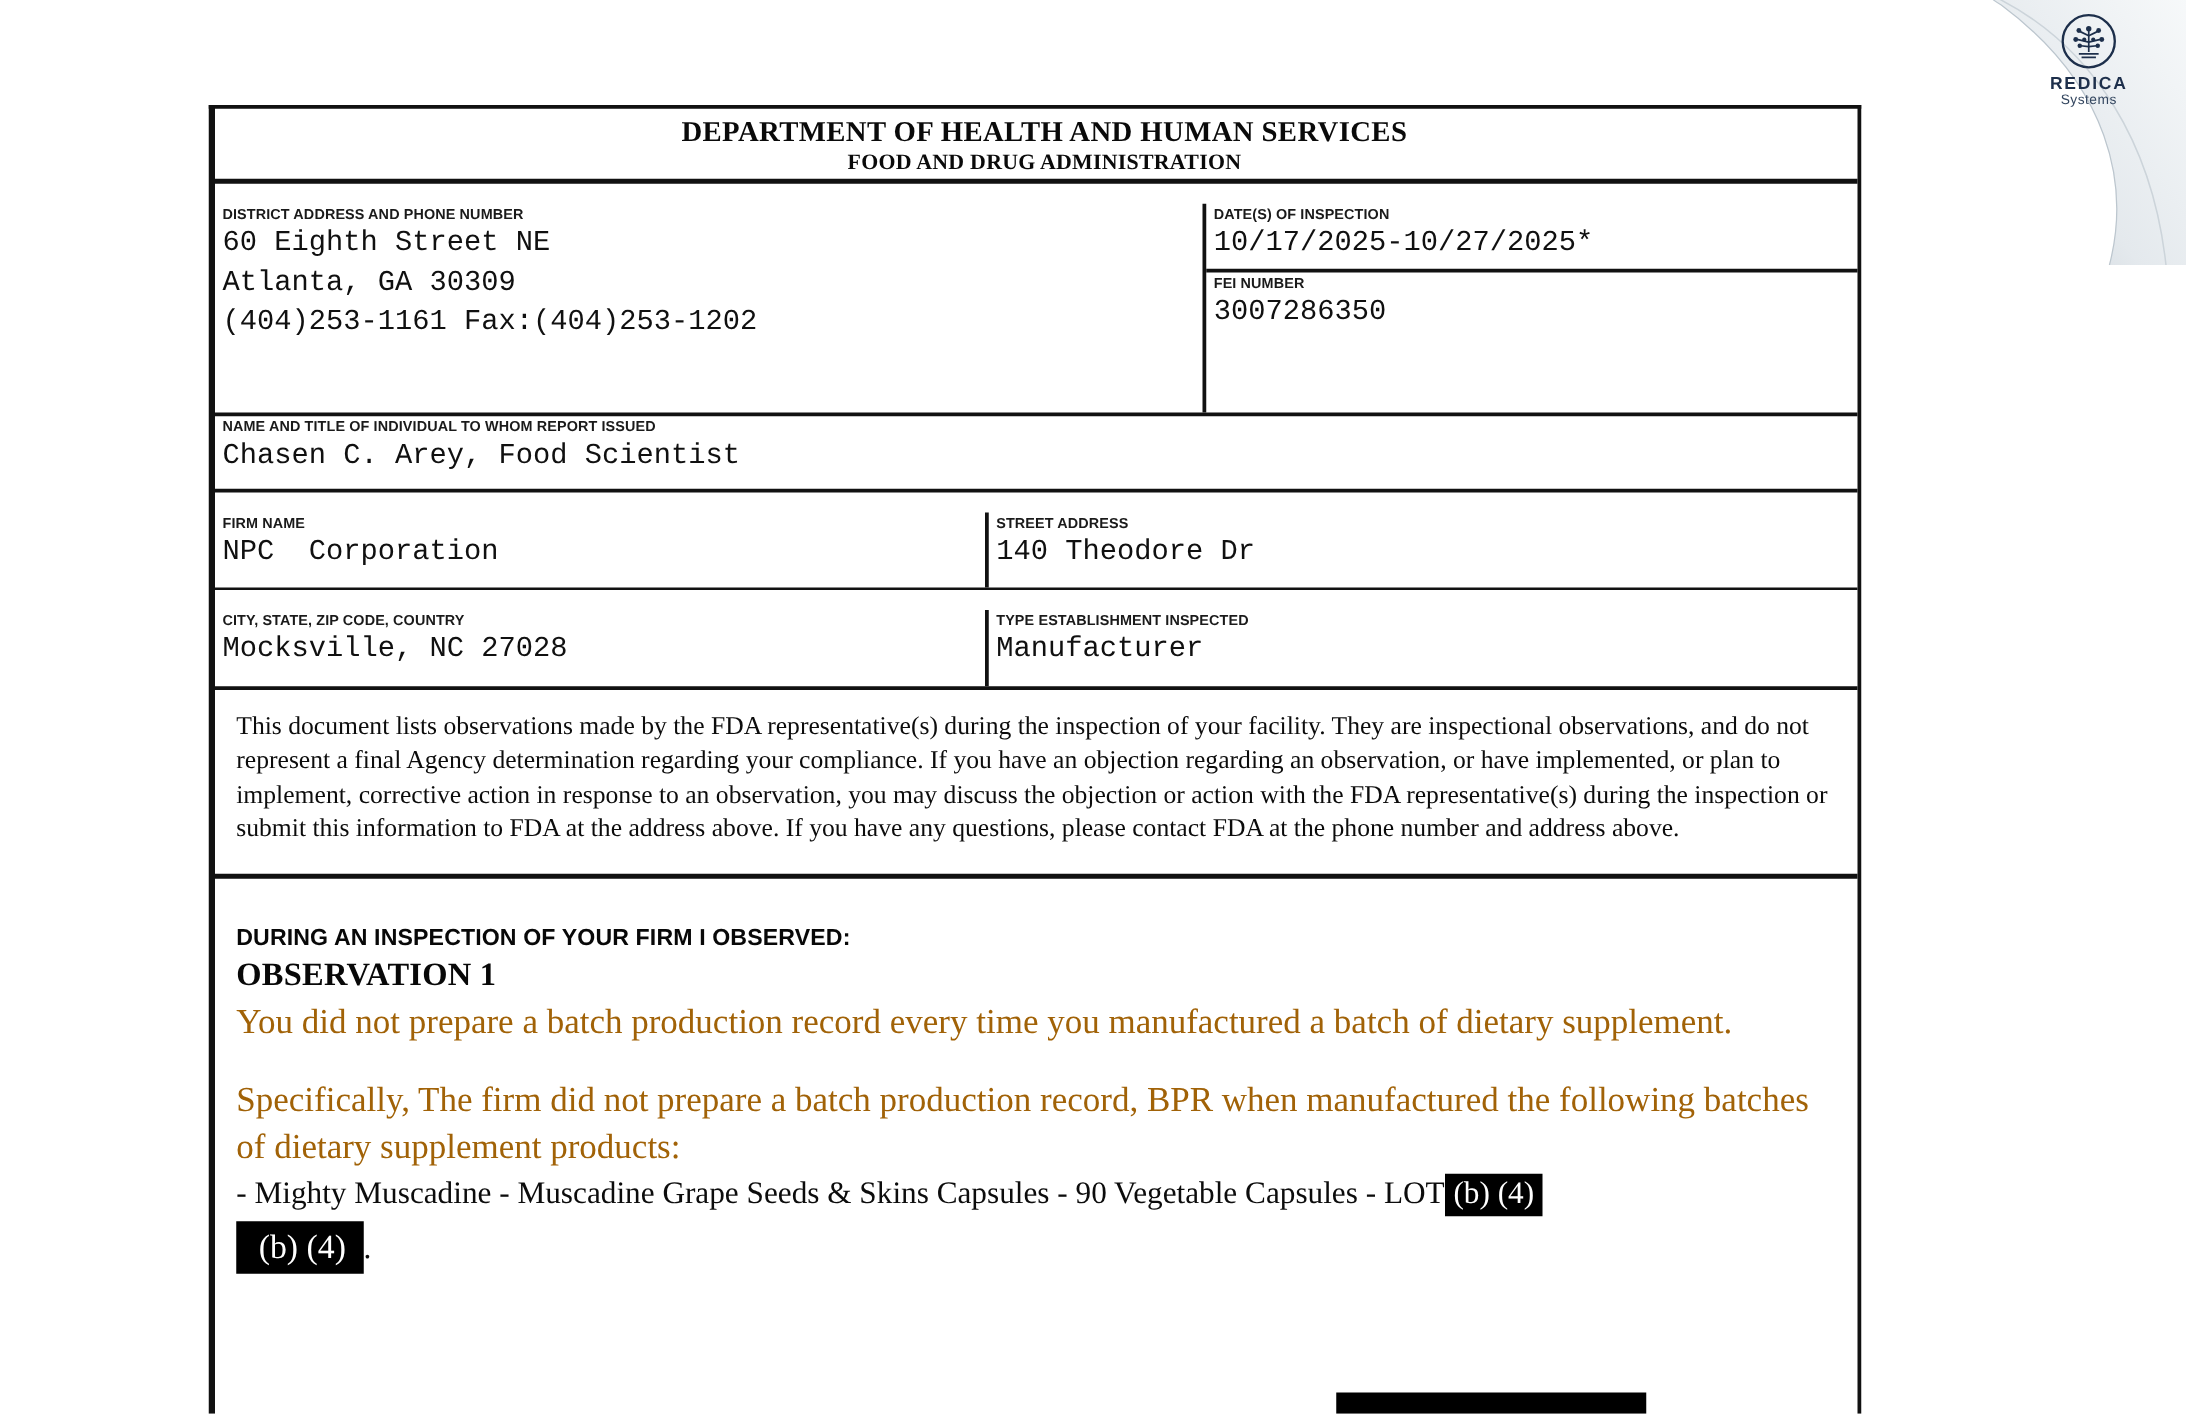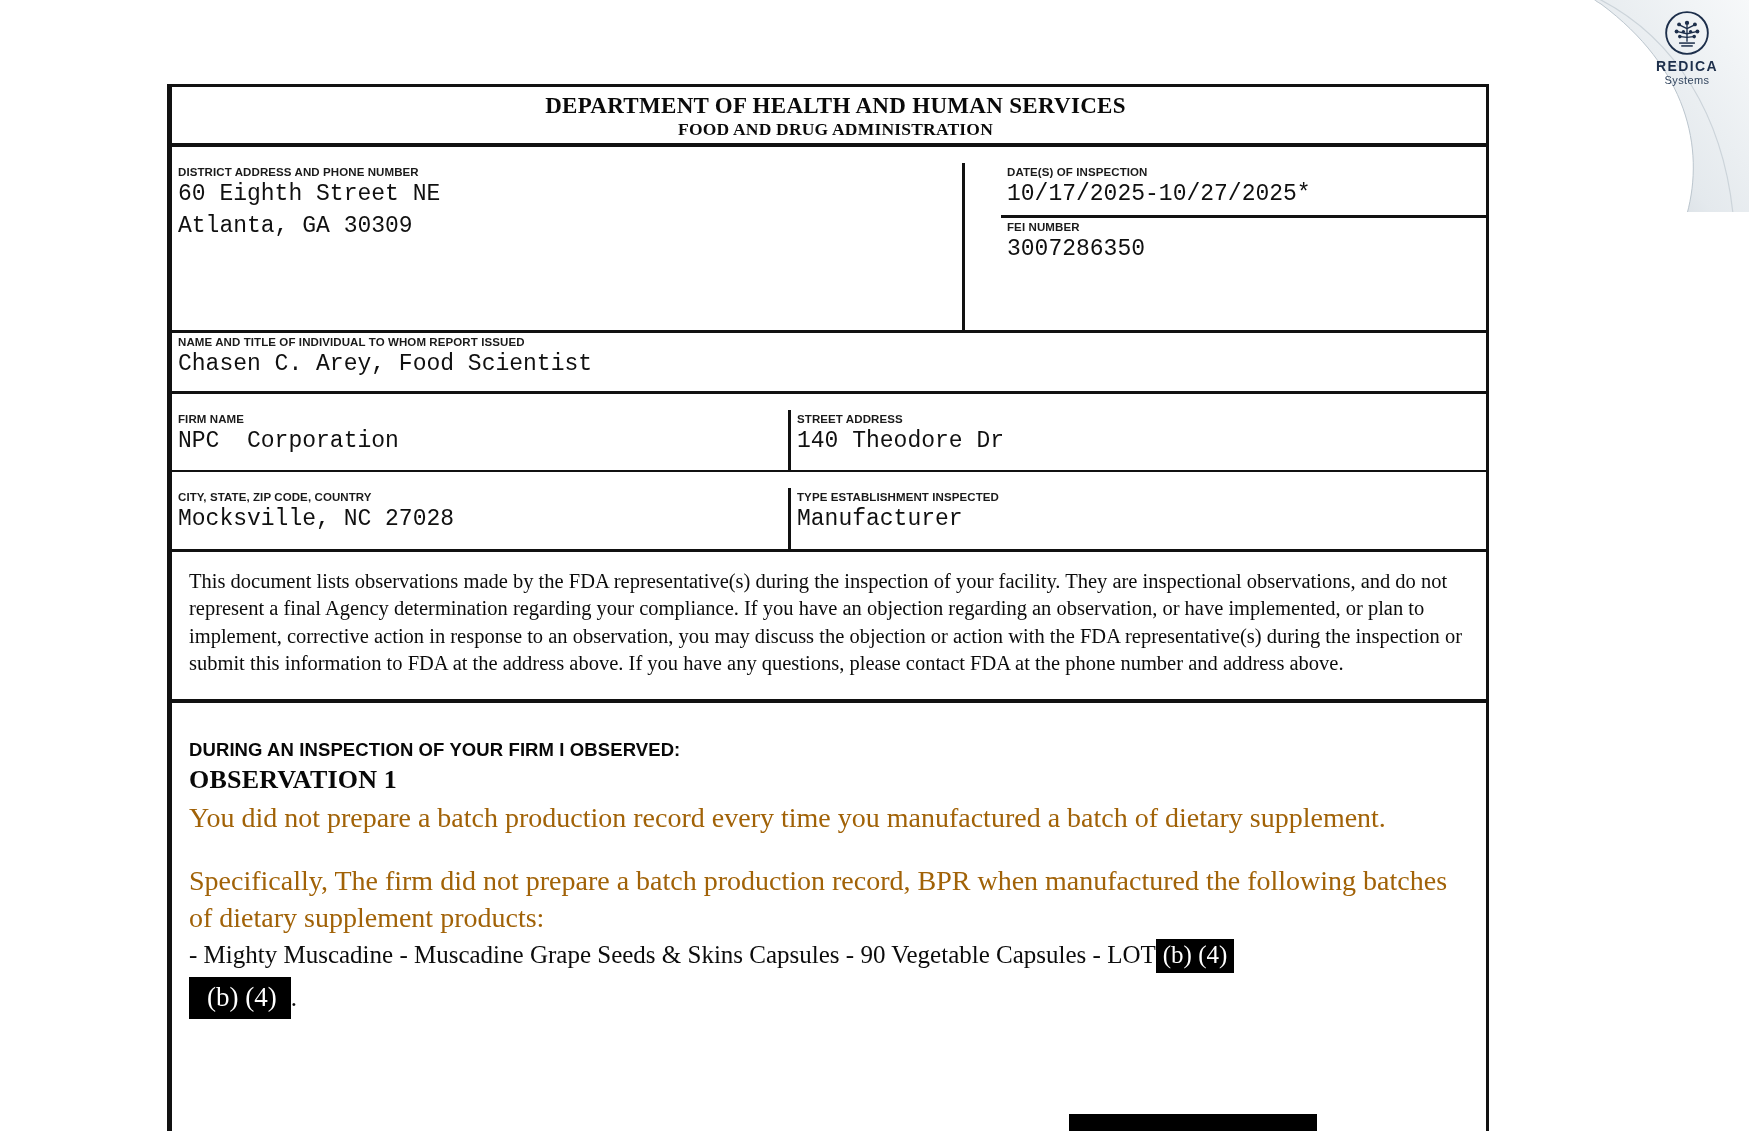--- a/index.html
+++ b/index.html
@@ -31,21 +31,21 @@
   .curl-shape {
     position: absolute;
     top: -2px;
     right: -2px;
     width: 214px;
     height: 216px;
   }
   .brand {
     position: absolute;
     top: 10px;
-    right: 8px;
+    right: 24px;
     width: 108px;
     z-index: 45;
     text-align: center;
     font-family: "Liberation Sans", sans-serif;
     color: #1d2f4b;
   }
   .brand-mark { display:block; margin: 0 auto 3px auto; }
   .brand-name {
     font-size: 14px;
     font-weight: bold;
@@ -119,21 +119,21 @@
     padding: 0 0 2px 6px;
     white-space: pre;
   }
 
   .row { display: flex; }
   .cell { box-sizing: border-box; margin-top: 16px; }
   .vdiv { border-left: 3px solid #111; }
 
   
   .addr-left  { width: 790px; }
-  .addr-right { flex: 1 1 auto; padding-left: 36px; }
+  .addr-right { flex: 1 1 auto; }
 
   .dates-box { height: 52px; }
   .fei-box   { height: 112px; }
 
   .name-box  { height: 58px; }
 
   .firm-left  { width: 616px; }
   .firm-right { flex: 1 1 auto; }
   .firm-box   { height: 60px; }
   .city-box   { height: 61px; }
@@ -273,20 +273,21 @@
     <div class="title-sub">FOOD AND DRUG ADMINISTRATION</div>
   </div>
 
   <div class="rule-thick"></div>
   <div class="row">
 
     <div class="cell addr-left">
       <div class="cap">DISTRICT ADDRESS AND PHONE NUMBER</div>
       <div class="val">60 Eighth Street NE</div>
       <div class="val">Atlanta, GA 30309</div>
+      <div class="val">(404)253-1161 Fax:(404)253-1202</div>
     </div>
 
     <div class="cell addr-right vdiv">
       <div class="dates-box">
         <div class="cap">DATE(S) OF INSPECTION</div>
         <div class="val">10/17/2025-10/27/2025*</div>
       </div>
       <div class="rule-med fei-box">
         <div class="cap">FEI NUMBER</div>
         <div class="val">3007286350</div>

